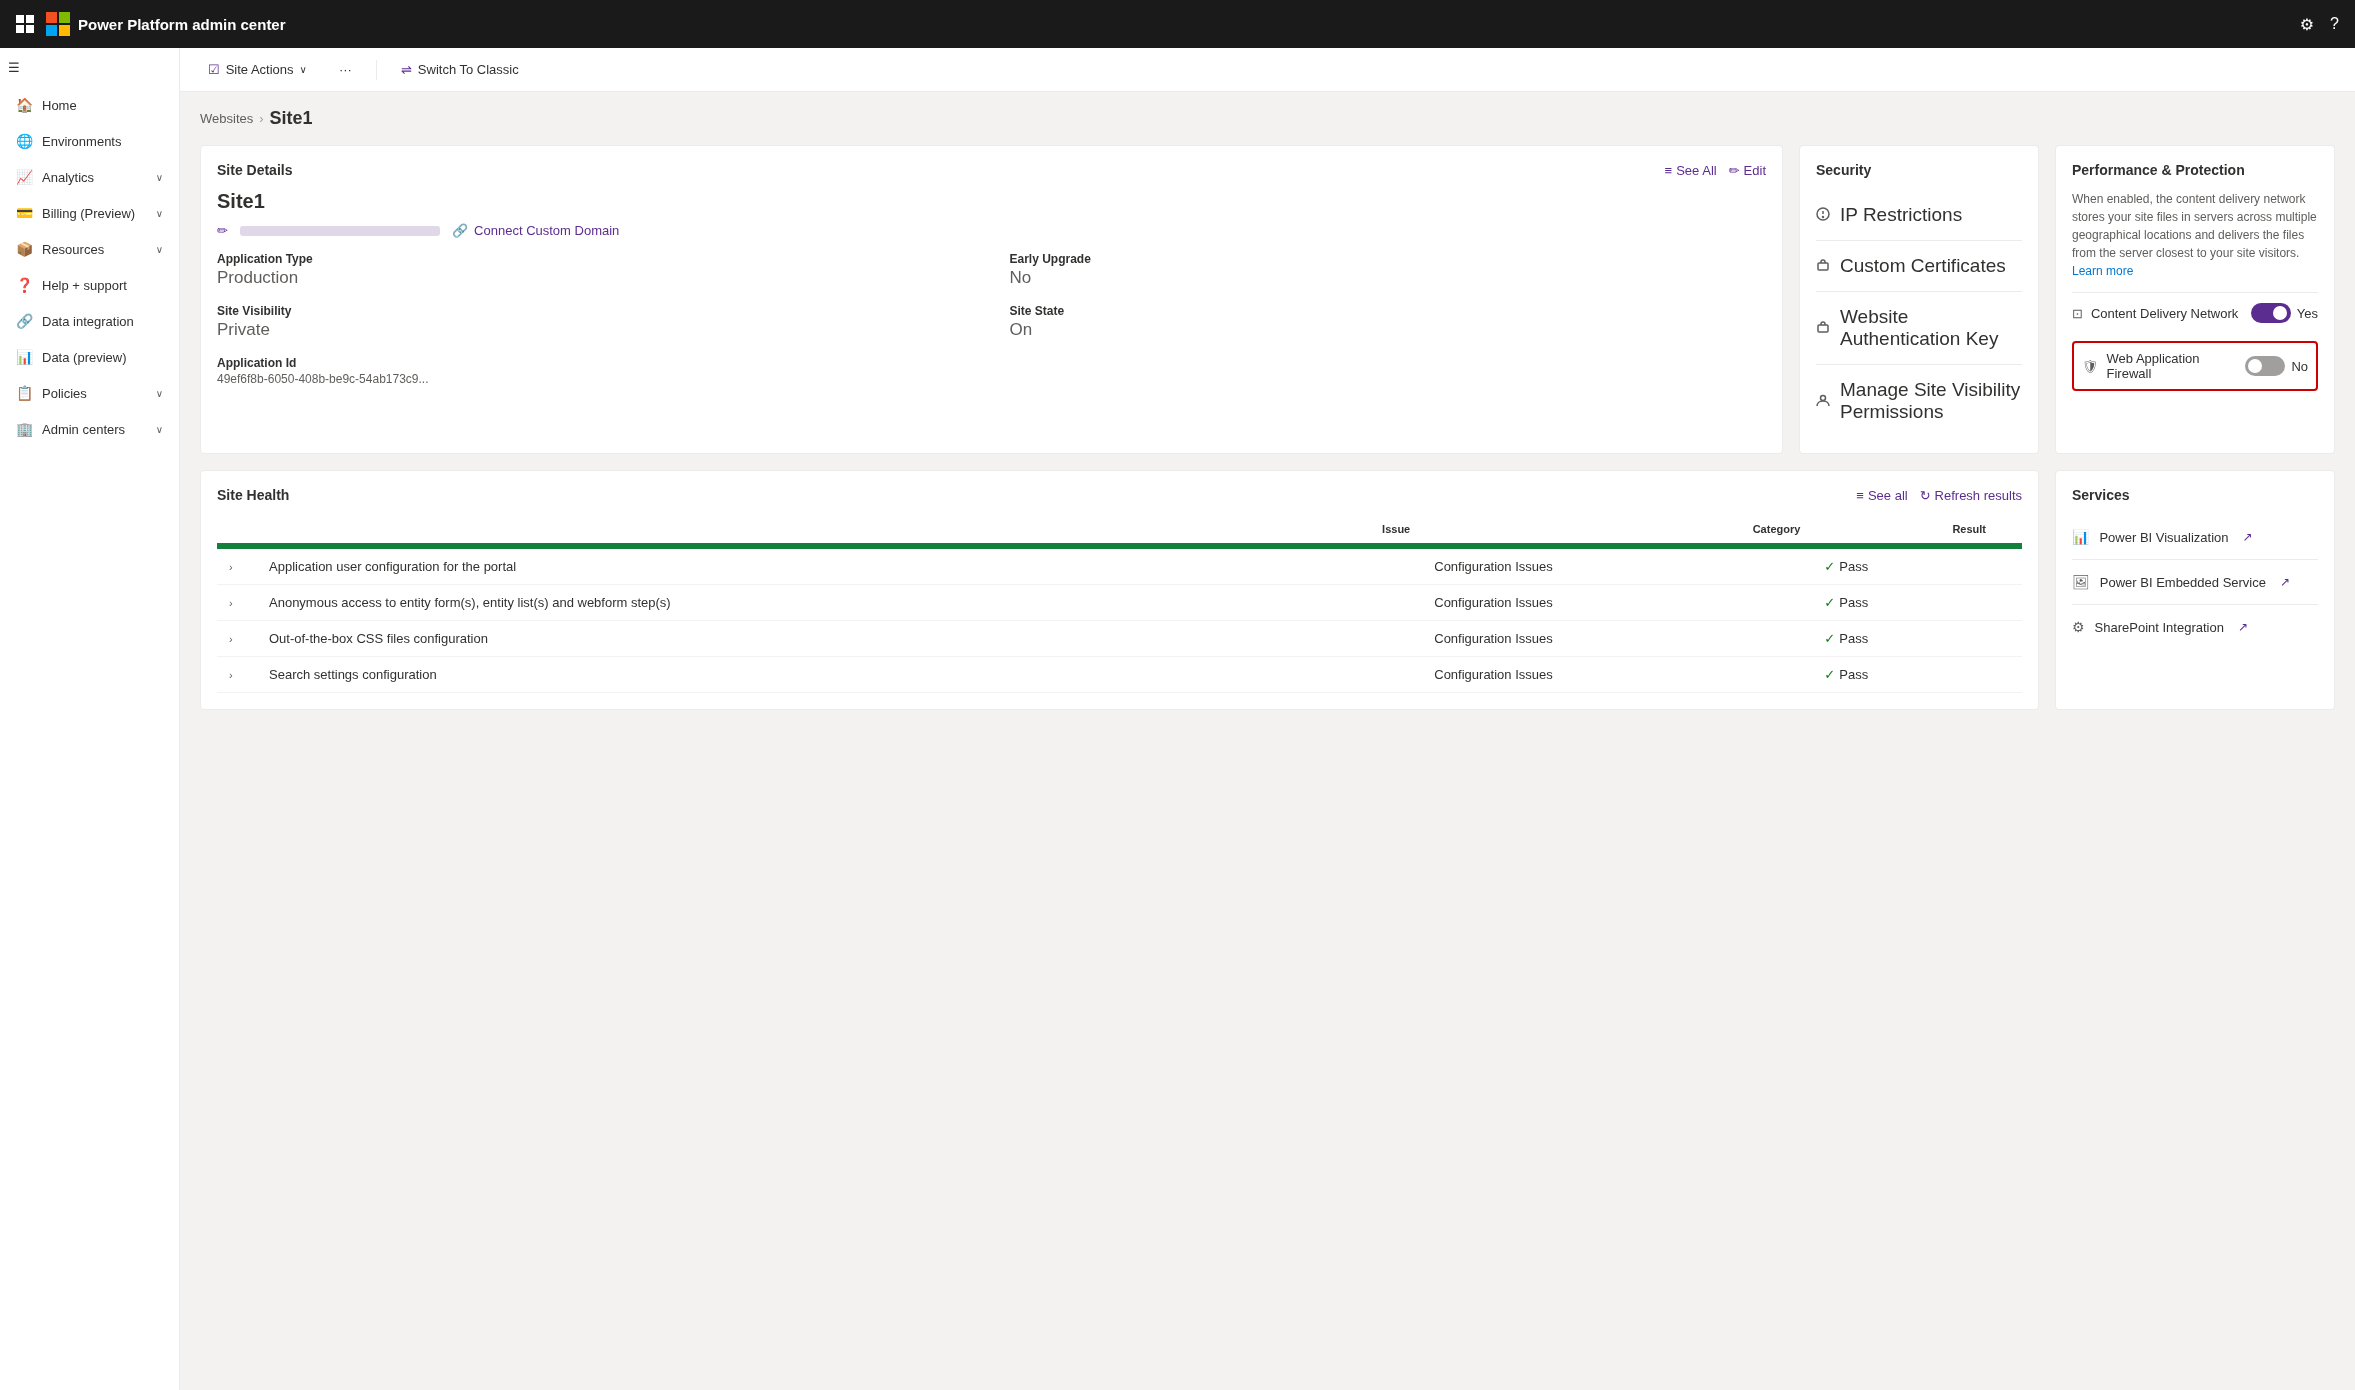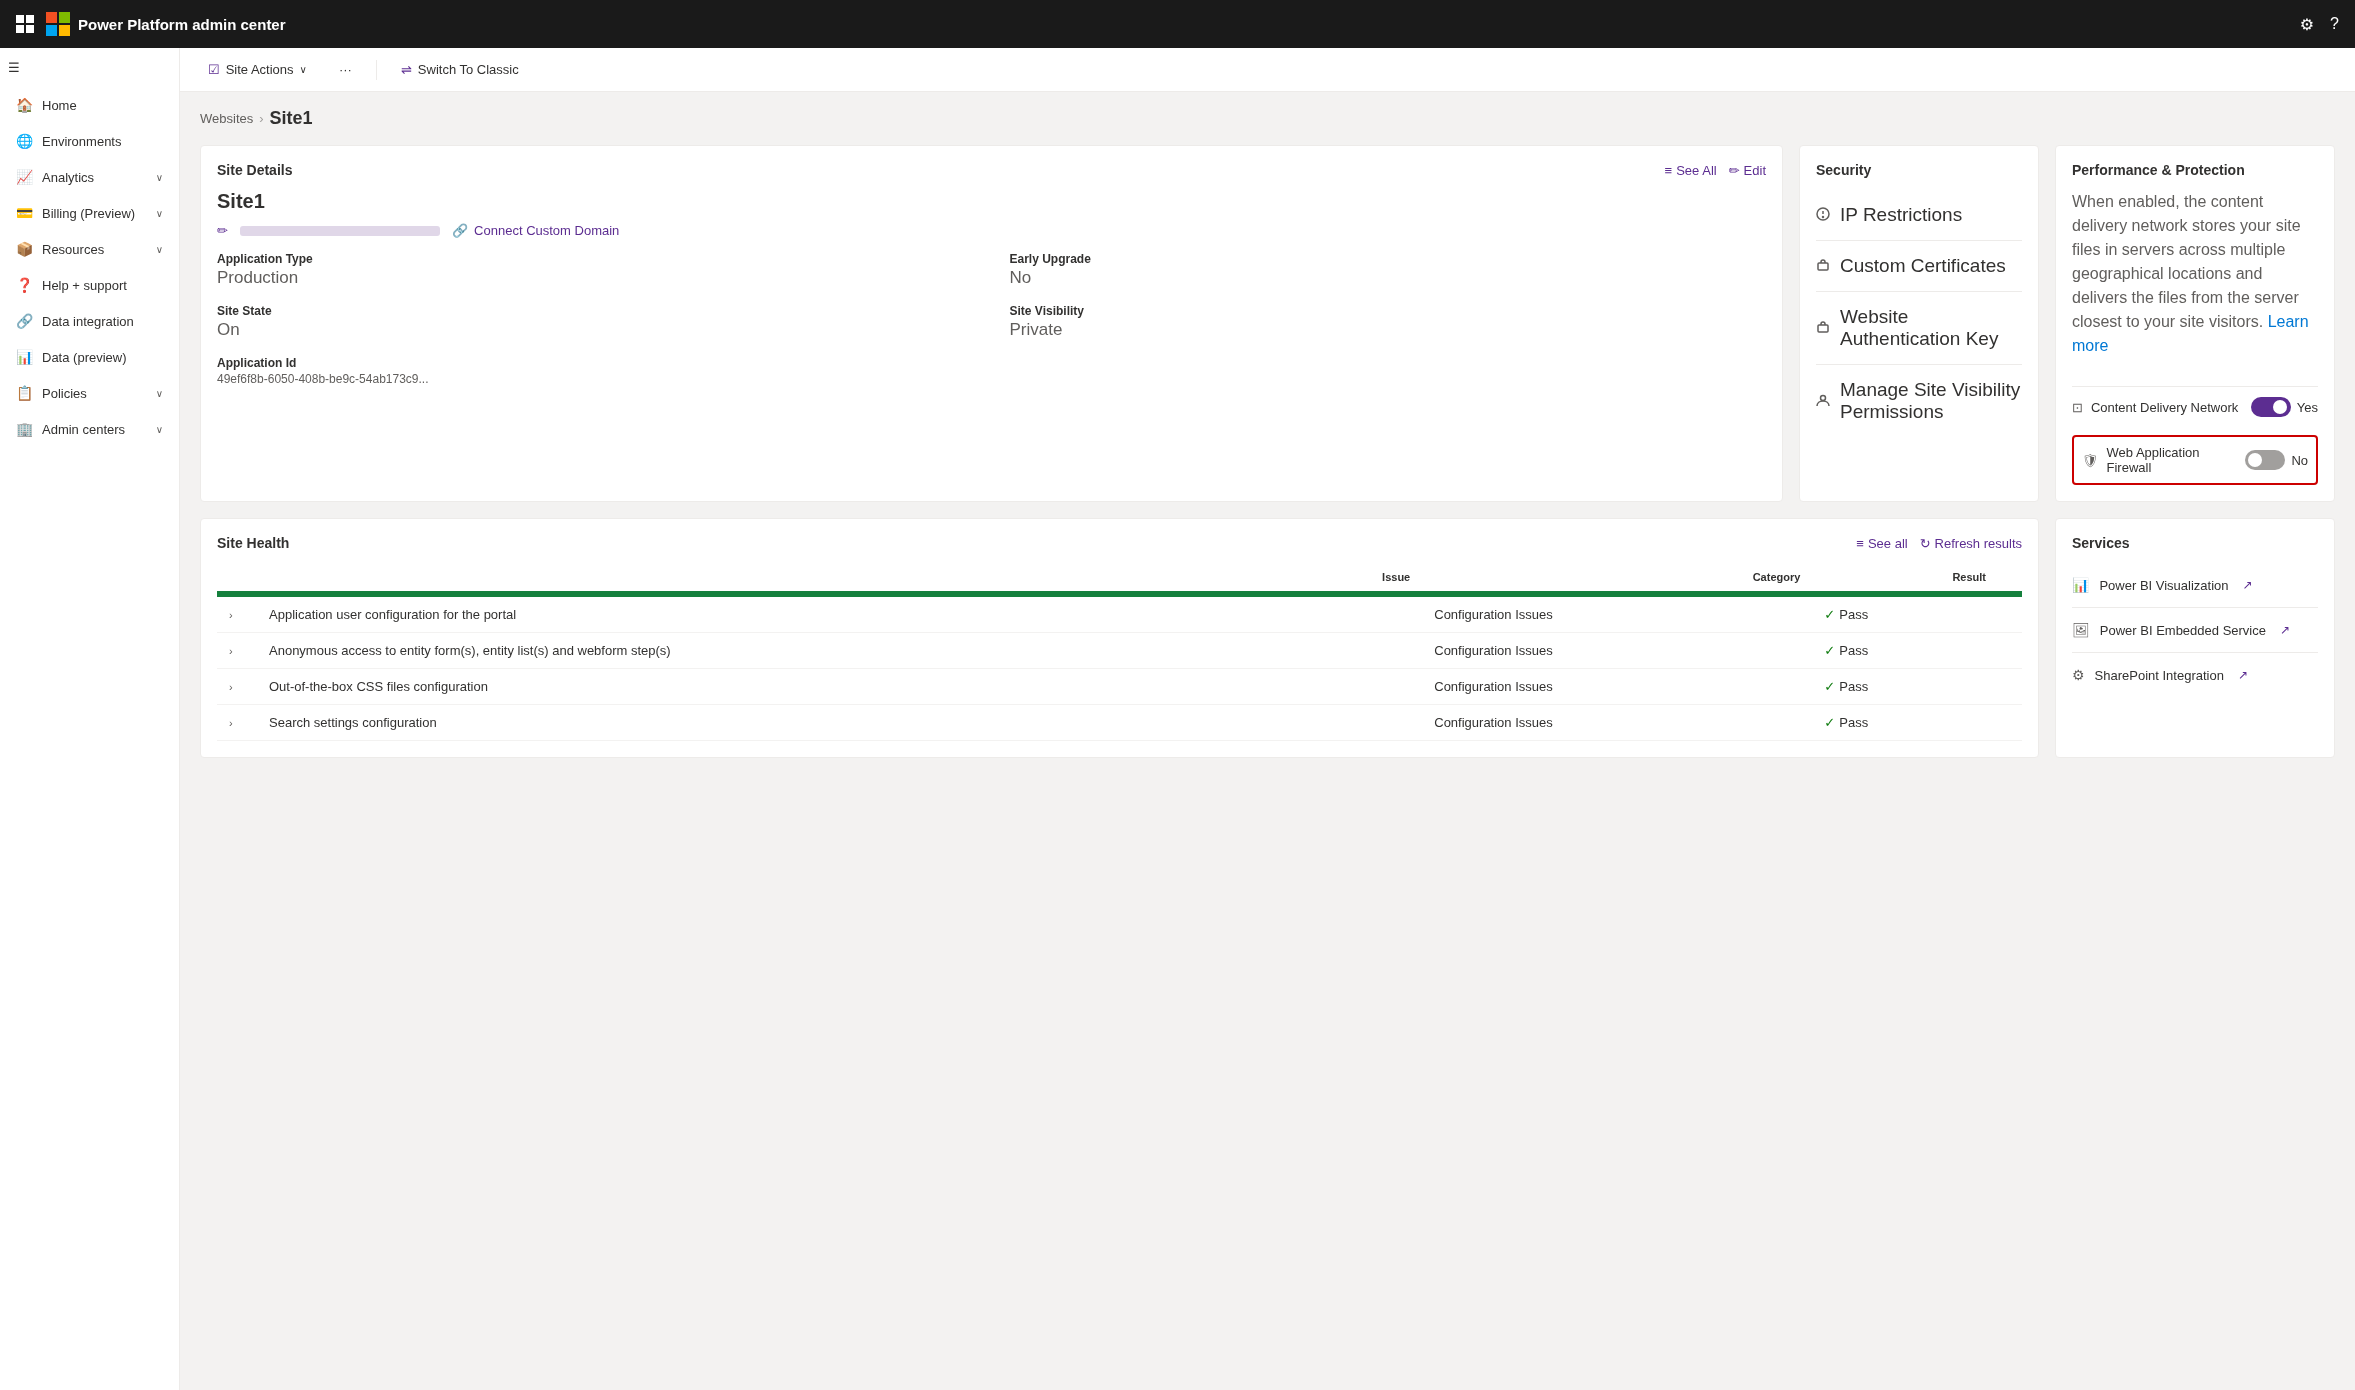--- a/index.html
+++ b/index.html
@@ -62,21 +62,21 @@
     .detail-value-blurred { background: #e0d7e8; height: 10px; width: 140px; border-radius: 3px; margin-top: 4px; }
 
     
     .security-card { flex: 0 0 240px; }
     .security-item { display: flex; align-items: center; gap: 10px; padding: 14px 0; border-bottom: 1px solid #edebe9; cursor: pointer; color: #323130; font-size: 19px; }
     .security-item:last-child { border-bottom: none; }
     .security-icon { color: #605e5c; font-size: 14px; }
 
     
     .perf-card { flex: 0 0 280px; }
-    .perf-desc { font-size: 16px; color: #605e5c; line-height: 1.5; margin-bottom: 28px; }
+    .perf-desc { font-size: 12px; color: #605e5c; line-height: 1.5; margin-bottom: 12px; }
     .perf-link { color: #0078d4; cursor: pointer; text-decoration: none; }
     .perf-toggle-row { display: flex; align-items: center; justify-content: space-between; padding: 10px 0; border-top: 1px solid #edebe9; }
     .perf-toggle-label { display: flex; align-items: center; gap: 8px; font-size: 13px; }
     .toggle-switch { position: relative; display: inline-block; width: 40px; height: 20px; }
     .toggle-switch input { opacity: 0; width: 0; height: 0; }
     .toggle-slider { position: absolute; cursor: pointer; top: 0; left: 0; right: 0; bottom: 0; border-radius: 20px; transition: .3s; }
     .toggle-slider.on { background: #5c2d91; }
     .toggle-slider.off { background: #a19f9d; }
     .toggle-slider::before { content: ''; position: absolute; width: 14px; height: 14px; border-radius: 50%; background: white; top: 3px; transition: .3s; }
     .toggle-slider.on::before { left: 22px; }
@@ -250,26 +250,26 @@
           <div class="site-details-grid">
             <div class="detail-item">
               <div class="detail-label">Application Type</div>
               <div class="detail-value">Production</div>
             </div>
             <div class="detail-item">
               <div class="detail-label">Early Upgrade</div>
               <div class="detail-value">No</div>
             </div>
             <div class="detail-item">
+              <div class="detail-label">Site Visibility</div>
+              <div class="detail-value">Private</div>
+            </div>
+            <div class="detail-item">
               <div class="detail-label">Site State</div>
               <div class="detail-value">On</div>
-            </div>
-            <div class="detail-item">
-              <div class="detail-label">Site Visibility</div>
-              <div class="detail-value">Private</div>
             </div>
             <div class="detail-item">
               <div class="detail-label">Application Id</div>
               <div class="detail-value" style="font-size:12px;color:#605e5c;">49ef6f8b-6050-408b-be9c-54ab173c9...</div>
             </div>
           </div>
         </div>
 
         <div class="card security-card">
           <div class="card-header">

